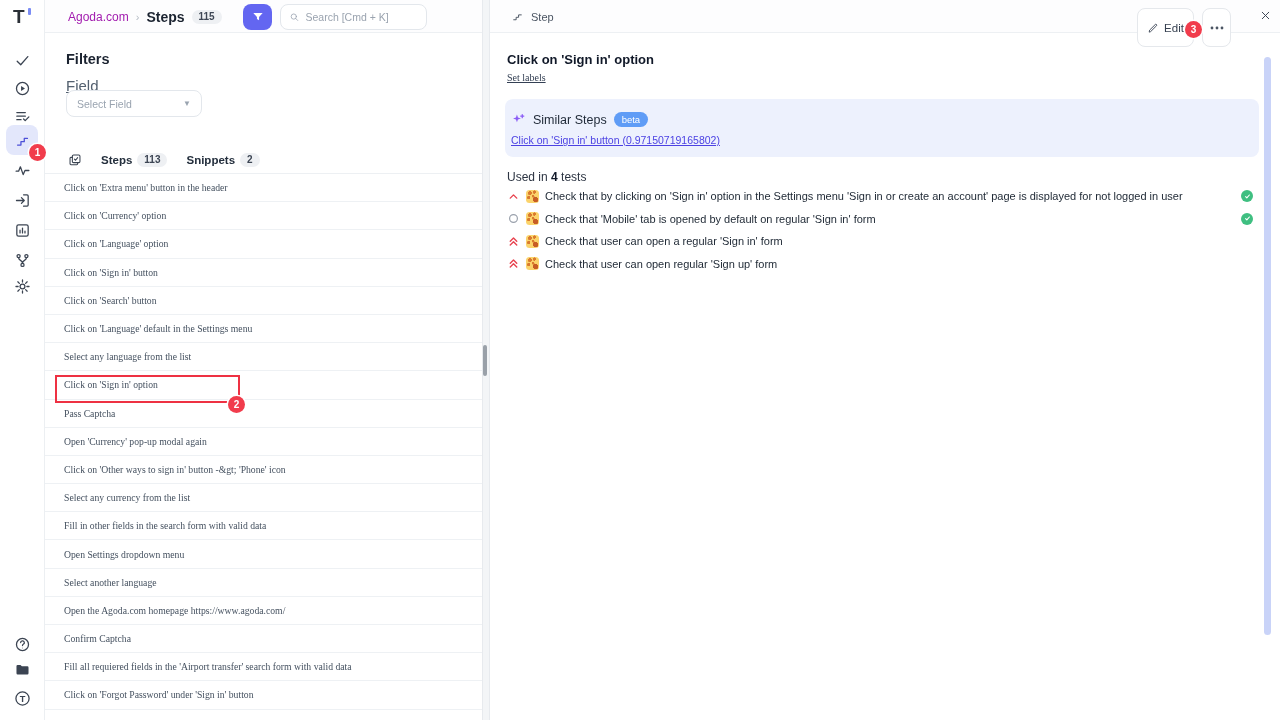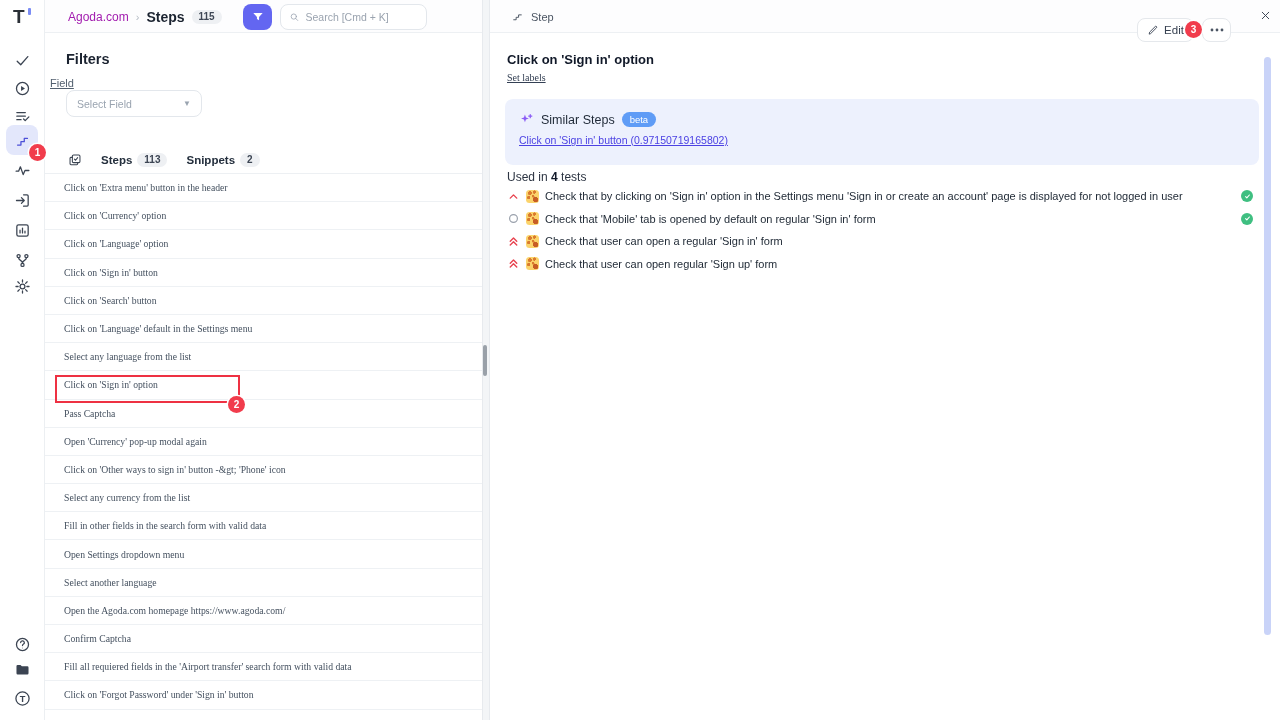--- a/index.html
+++ b/index.html
@@ -43,21 +43,21 @@
     justify-content:center; color:#fff; cursor:pointer; }
   .search-box { position:absolute; left:235px; top:4px; width:147px; height:26px;
     background:#fff; border:1px solid #e3e7ec; border-radius:8px; display:flex;
     align-items:center; gap:6px; padding:0 8px; color:#9aa3af; }
   .search-box input { border:none; outline:none; width:100%; font-size:10.5px;
     color:#6b7480; background:transparent; font-family:"Liberation Sans",sans-serif; }
   .search-box input::placeholder { color:#9aa3af; }
 
   .filters-title { position:absolute; left:21px; top:51px; font-size:14.5px;
     font-weight:bold; color:#1b2330; }
-  .field-label { position:absolute; left:5px; top:77px; font-size:11px; color:#53606f;text-decoration:underline; }
+  .field-label { position:absolute; left:21px; top:77px; font-size:15px; color:#53606f;text-decoration:underline; }
   .select-field { position:absolute; left:21px; top:90px; width:136px; height:27px;
     border:1px solid #e3e7ec; border-radius:8px; background:#fff; display:flex;
     align-items:center; justify-content:space-between; padding:0 10px;
     font-size:10.5px; color:#9aa4b0; cursor:pointer; }
   .caret { font-size:8px; color:#9aa4b0; }
 
   .tabs-row { position:absolute; left:0; top:146px; width:437px; height:28px;
     border-bottom:1px solid #edf0f3; display:flex; align-items:center; gap:0;
     padding-left:23px; }
   .tabs-row .tab-ic { color:#3b4452; margin-right:19px; cursor:pointer; }
@@ -83,33 +83,33 @@
   .lscroll-thumb { position:absolute; left:483px; top:345px; width:4px; height:31px;
     background:#9aa1a9; border-radius:2px; z-index:6; cursor:grab; }
 
   
   .panel { position:absolute; left:490px; top:0; width:790px; height:720px; background:#fff; }
   .pheader { position:absolute; left:0; top:0; width:790px; height:33px;
     border-bottom:1px solid #edf0f3; background:#fdfdfe; }
   .pheader-left { position:absolute; left:21px; top:0; height:33px; display:flex;
     align-items:center; gap:7px; color:#4b5563; }
   .pheader-title { font-size:11px; color:#4b5563; }
-  .btn { position:absolute; top:18px; height:24px; background:#fff;
+  .btn { position:absolute; top:8px; height:39px; background:#fff;
     border:1px solid #e5e8ec; border-radius:8px; display:flex; align-items:center;
     justify-content:center; gap:5px; font-size:11.5px; color:#374151; cursor:pointer; }
   .edit-btn { left:647px; width:57px; }
   .more-btn { left:712px; width:29px; color:#4b5563; }
   .pclose { position:absolute; right:8px; top:9px; color:#3b4452; cursor:pointer; }
 
   .ptitle { position:absolute; left:17px; top:52px; font-size:13px; font-weight:bold;
     color:#101828; }
   .set-labels { position:absolute; left:17px; top:72px; font-size:10px; color:#344054;
     text-decoration:underline; cursor:pointer;font-family:Liberation Serif, serif; }
-  .similar-box { position:absolute; left:15px; top:99px; width:754px; height:66px;
-    background:#edf1fd; border-radius:8px; padding:13px 14px 0 14px; }
+  .similar-box { position:absolute; left:15px; top:99px; width:754px; height:58px;
+    background:#edf1fd; border-radius:8px; padding:13px 14px 0 6px; }
   .similar-head { display:flex; align-items:center; gap:7px; }
   .sparkles { color:#8b5cf6; }
   .similar-title { font-size:12.5px; color:#1f2937; }
   .beta-pill { background:#5f9cf6; color:#fff; font-size:9.5px; border-radius:8px;
     padding:2.5px 8px; line-height:1; }
   .similar-link { display:inline-block; margin-top:7px; font-size:10.5px; color:#4c42e3;
     text-decoration:underline; cursor:pointer; }
 
   .used-in { position:absolute; left:17px; top:170px; font-size:12px; color:#2c3442; }
   .used-in b { color:#101828; }

